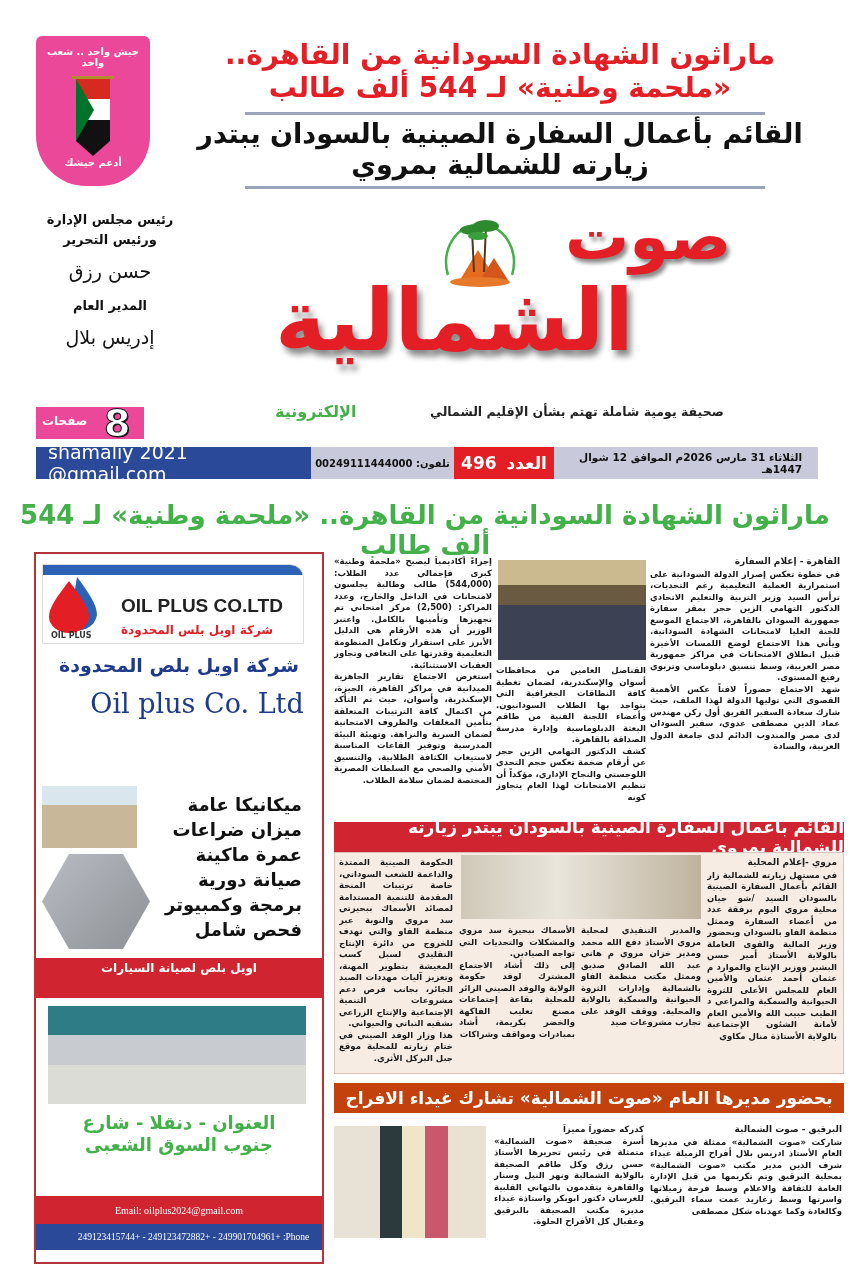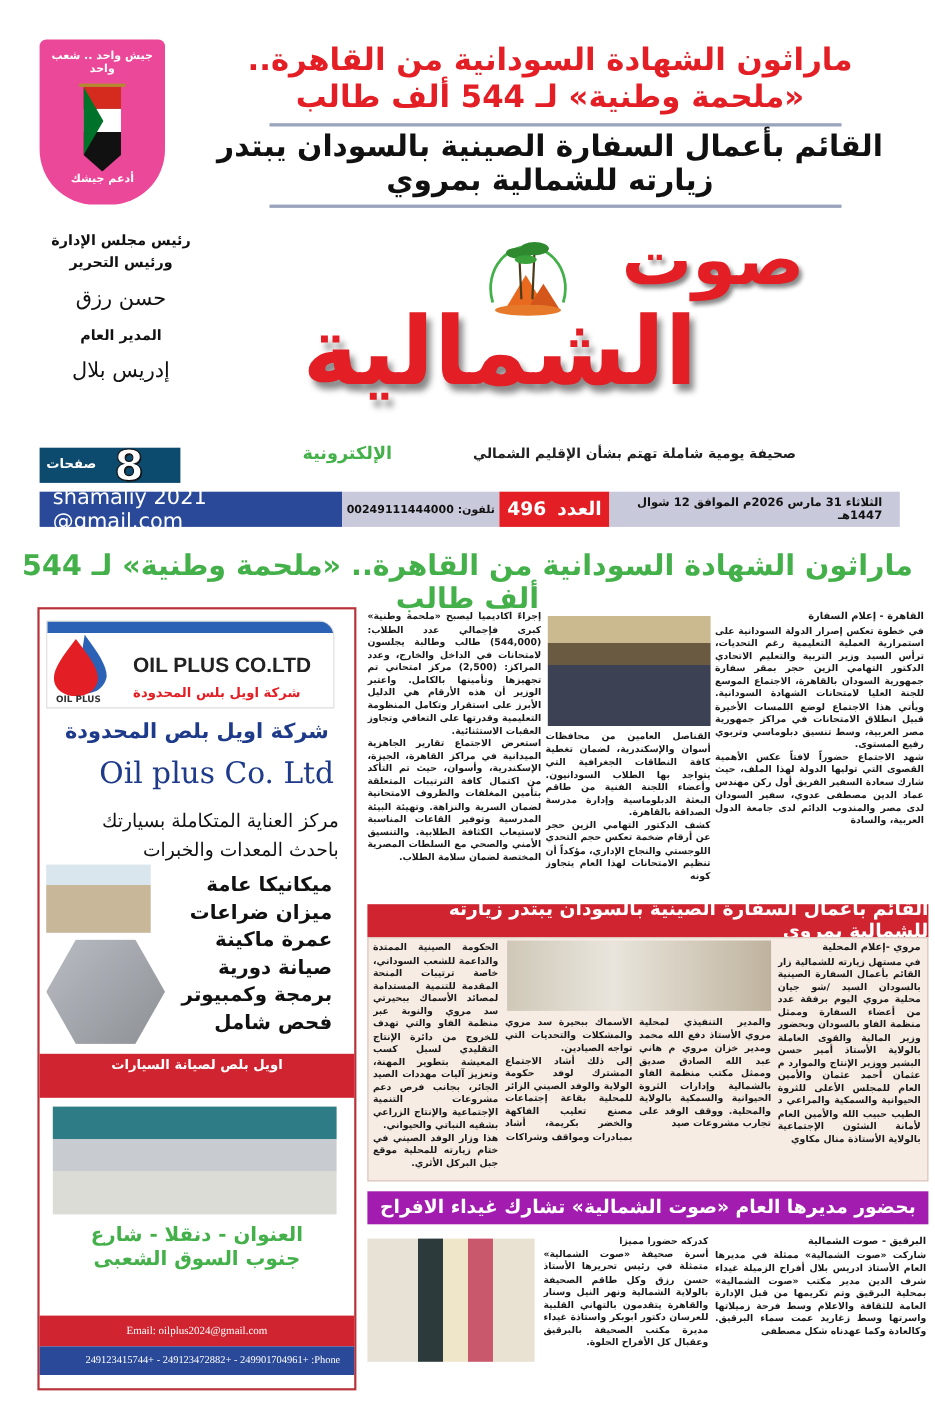--- a/index.html
+++ b/index.html
@@ -26,21 +26,21 @@
   .staff .role { font-weight: bold; font-size: 13px; line-height: 20px; }
   .staff .name { font-size: 19px; line-height: 30px; margin: 6px 0 10px; }
 
   
   .logo-emblem { left: 440px; top: 200px; width: 80px; height: 90px; }
   .mast-sout { left: 565px; top: 200px; font-size: 64px; font-weight: bold; color: #e31e24; text-shadow: 3px 4px 4px #888; letter-spacing: -2px; }
   .mast-shamalia { left: 275px; top: 270px; font-size: 86px; font-weight: bold; color: #e31e24; text-shadow: 4px 6px 6px #888; letter-spacing: -3px; }
   .tagline { left: 430px; top: 404px; font-size: 12.5px; font-weight: bold; color: #222; }
   .electronic { left: 275px; top: 402px; font-size: 16px; font-weight: bold; color: #43b04a; }
 
-  .pages-box { left: 36px; top: 407px; width: 128px; height: 32px; background: #0c4a6e; }
+  .pages-box { left: 36px; top: 407px; width: 108px; height: 32px; background: #ec4899; }
   .pages-num { position: absolute; left: 68px; top: -6px; font-size: 38px; font-weight: bold; color: #fff; -webkit-text-stroke: 1px #111; text-shadow: 1px 1px 0 #111; }
   .pages-label { position: absolute; left: 6px; top: 7px; font-size: 12px; color: #fff; font-weight: bold; }
 
   
   .infobar { left: 36px; top: 447px; width: 782px; height: 32px; display: flex; }
   .ib-email { width: 275px; background: #2a4a99; color: #fff; font-size: 19px; display: flex; align-items: center; padding-left: 12px; }
   .ib-phone { width: 143px; background: #c9c9dc; color: #111; font-size: 10px; font-weight: bold; display: flex; align-items: center; justify-content: center; }
   .ib-issue { width: 100px; background: #e31e24; color: #fff; font-size: 17px; font-weight: bold; display: flex; align-items: center; justify-content: center; gap: 10px; }
   .ib-date { flex: 1; background: #c9c9dc; color: #111; font-size: 10.5px; font-weight: bold; display: flex; align-items: center; justify-content: flex-end; padding-right: 16px; }
 
@@ -150,24 +150,20 @@
         <path d="M28,2 C40,18 48,30 48,40 A18,18 0 0,1 20,52 Z" fill="#2c62b6"></path>
         <path d="M20,6 C32,22 40,32 40,42 A20,16 0 0,1 0,42 C0,32 8,22 20,6 Z" fill="#e31e24"></path>
       </svg>
     </div>
     <div class="ad-oil-tiny">OIL PLUS</div>
     <div class="ad-oil-en">OIL PLUS CO.LTD</div>
     <div class="ad-oil-ar-small rtl">شركة اويل بلس المحدودة</div>
   </div>
   <div class="ad-name-ar rtl">شركة اويل بلص المحدودة</div>
   <div class="ad-name-en">Oil plus Co. Ltd</div>
-  <div class="ad-slogan rtl">
-    <div>مركز العناية المتكاملة بسيارتك</div>
-    <div>باحدث المعدات والخبرات</div>
-  </div>
   <div class="ad-photo1"></div>
   <div class="ad-photo2"></div>
   <div class="ad-services rtl">
     <div>ميكانيكا عامة</div>
     <div>ميزان ضراعات</div>
     <div>عمرة ماكينة</div>
     <div>صيانة دورية</div>
     <div>برمجة وكمبيوتر</div>
     <div>فحص شامل</div>
   </div>
@@ -202,20 +198,20 @@
     <div>في مستهل زيارته للشمالية زار القائم بأعمال السفارة الصينية بالسودان السيد /شو جيان محلية مروي اليوم برفقة عدد من أعضاء السفارة وممثل منظمة الفاو بالسودان وبحضور وزير المالية والقوى العاملة بالولاية الأستاذ أمير حسن البشير ووزير الإنتاج والموارد م عثمان أحمد عثمان والأمين العام للمجلس الأعلى للثروة الحيوانية والسمكية والمراعي د الطيب حبيب الله والأمين العام لأمانة الشئون الإجتماعية بالولاية الأستاذة منال مكاوي</div>
   </div>
   <div class="abs photo" style="left:126px; top:2px; width:240px; height:64px; background: linear-gradient(90deg, #cfc8b8, #e9e5dc 40%, #bfb39e);"></div>
   <div class="abs col" style="left:246px; top:72px; width:120px; height:146px;">والمدير التنفيذي لمحلية مروي الأستاذ دفع الله محمد ومدير خزان مروي م هاني عبد الله الصادق صديق وممثل مكتب منظمة الفاو بالشمالية وإدارات الثروة الحيوانية والسمكية بالولاية والمحلية. ووقف الوفد على تجارب مشروعات صيد</div>
   <div class="abs col" style="left:124px; top:72px; width:116px; height:146px; white-space:pre-line;">الأسماك ببحيرة سد مروي والمشكلات والتحديات التي تواجه الصيادين.
 إلى ذلك أشاد الاجتماع المشترك لوفد حكومة الولاية والوفد الصيني الزائر للمحلية بقاعة إجتماعات مصنع تعليب الفاكهة والخضر بكريمة، أشاد بمبادرات ومواقف وشراكات</div>
   <div class="abs col" style="left:4px; top:4px; width:114px; height:214px; white-space:pre-line;">الحكومة الصينية الممتدة والداعمة للشعب السوداني، خاصة ترتيبات المنحة المقدمة للتنمية المستدامة لمصائد الأسماك ببحيرتي سد مروي والنوبة عبر منظمة الفاو والتي تهدف للخروج من دائرة الإنتاج التقليدي لسبل كسب المعيشة بتطوير المهنة، وتعزيز آليات مهددات الصيد الجائر، بجانب فرص دعم مشروعات التنمية الإجتماعية والإنتاج الزراعي بشقيه النباتي والحيواني.
 هذا وزار الوفد الصيني في ختام زيارته للمحلية موقع جبل البركل الأثري.</div>
 </div>
 
-<div class="abs section-bar rtl" style="left:334px; top:1083px; width:510px; background:#a21caf;">بحضور مديرها العام «صوت الشمالية» تشارك غيداء الافراح</div>
+<div class="abs section-bar rtl" style="left:334px; top:1083px; width:510px; background:#c2410c;">بحضور مديرها العام «صوت الشمالية» تشارك غيداء الافراح</div>
 <div class="abs col" style="left:650px; top:1124px; width:192px; height:120px;">
   <div class="dateline">البرقيق - صوت الشمالية</div>
   <div>شاركت «صوت الشمالية» ممثلة في مديرها العام الأستاذ ادريس بلال أفراح الزميلة غيداء شرف الدين مدير مكتب «صوت الشمالية» بمحلية البرقيق وتم تكريمها من قبل الإدارة العامة للثقافة والاعلام وسط فرحة زميلاتها واسرتها وسط زغاريد عمت سماء البرقيق. وكالعادة وكما عهدناه شكل مصطفى</div>
 </div>
 <div class="abs col" style="left:494px; top:1124px; width:150px; height:120px; white-space:pre-line;">كدركه حضوراً مميزاً
 أسرة صحيفة «صوت الشمالية» متمثلة في رئيس تحريرها الأستاذ حسن رزق وكل طاقم الصحيفة بالولاية الشمالية ونهر النيل وسنار والقاهرة يتقدمون بالتهاني القلبية للعرسان دكتور ابوبكر واستاذة غيداء مديرة مكتب الصحيفة بالبرقيق وعقبال كل الأفراح الحلوة.</div>
 <div class="abs photo" style="left:334px; top:1126px; width:152px; height:112px; background: linear-gradient(90deg, #e8e2d6 0 30%, #2d3a3c 30% 45%, #efe5c8 45% 60%, #c9586d 60% 75%, #e9e2d2 75%);"></div>
 
 </body></html>

